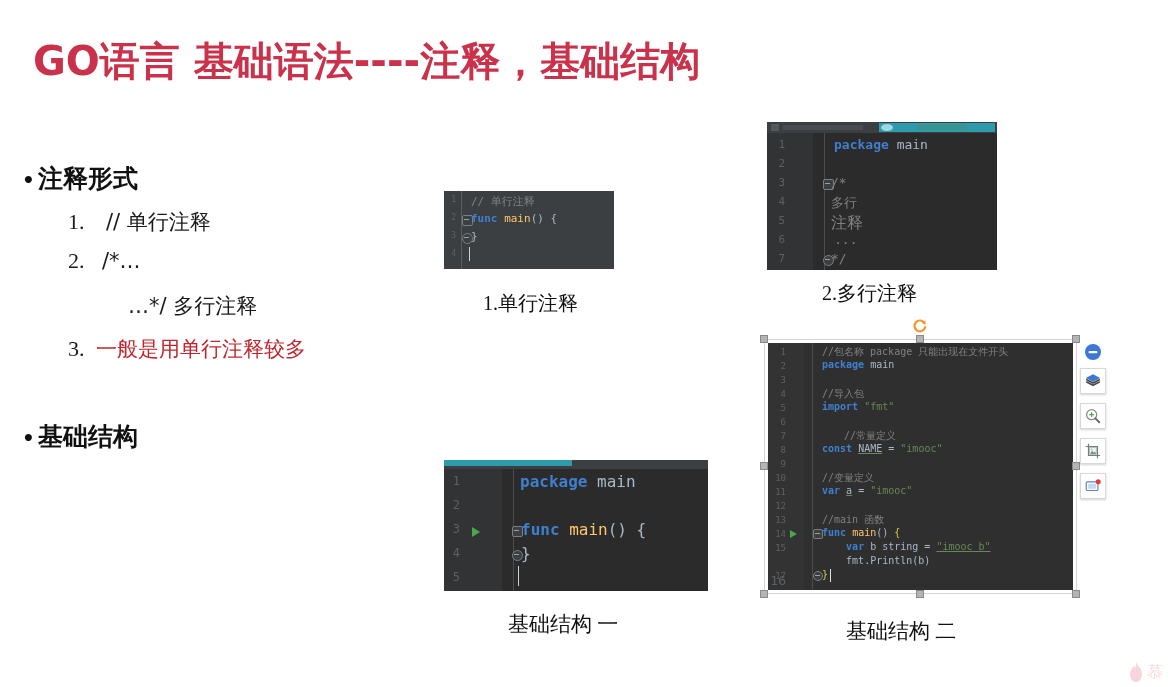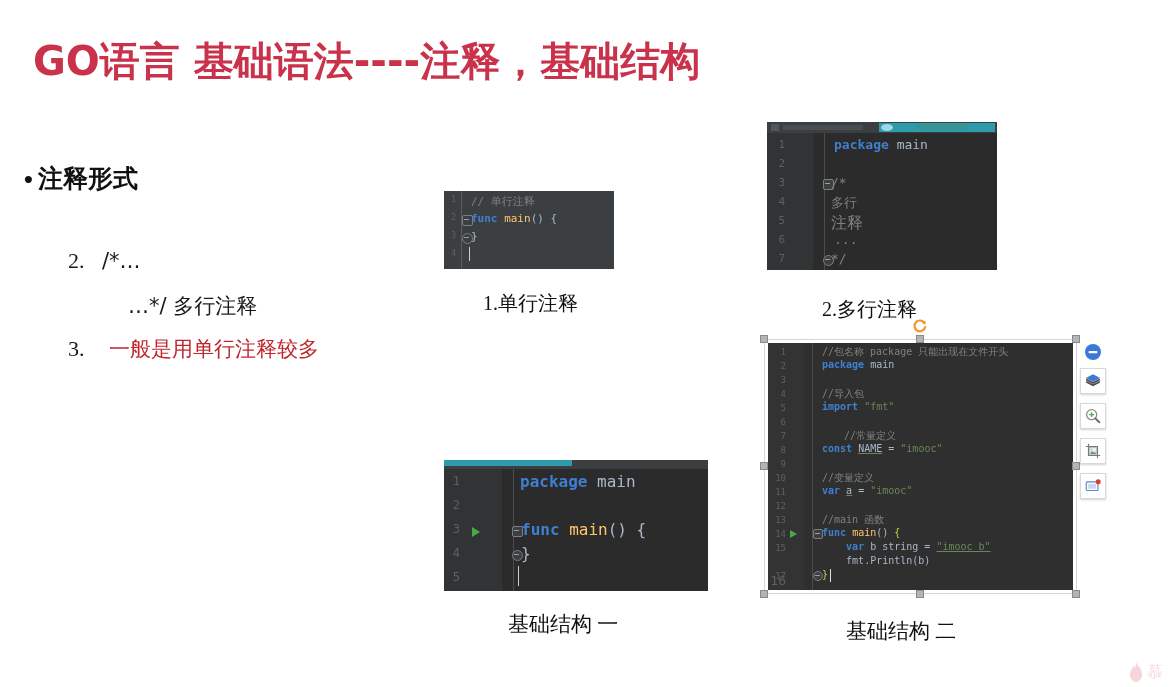--- a/index.html
+++ b/index.html
@@ -82,33 +82,40 @@
 <body>
 
 <div class="slide">
 
   <div class="title">GO语言 基础语法----注释，基础结构</div>
 
   <div class="bullet-head" style="left:22px;top:162px;">
     <span class="bullet-dot">•</span><span>注释形式</span>
   </div>
 
+  <div class="numitem" style="left:68px;top:208px;">
+    <span class="num">1.</span>
+    <span class="txt" style="margin-left:16px;">// 单行注释</span>
+  </div>
   <div class="numitem" style="left:68px;top:248px;">
     <span class="num">2.</span>
     <span class="txt" style="margin-left:12px;">/*…</span>
   </div>
   <div class="numitem" style="left:128px;top:292px;">
     <span class="num"></span>
     <span class="txt">…*/ 多行注释</span>
   </div>
   <div class="numitem red" style="left:68px;top:335px;">
     <span class="num">3.</span>
-    <span class="txt" style="margin-left:19px;">一般是用单行注释较多</span>
-  </div>
-
+    <span class="txt" style="margin-left:6px;">一般是用单行注释较多</span>
+  </div>
+
+  <div class="bullet-head" style="left:22px;top:420px;">
+    <span class="bullet-dot">•</span><span>基础结构</span>
+  </div>
 
   <div class="shot" style="left:444px;top:191px;width:170px;height:78px;background:#3c3f41;">
     <div style="position:absolute;left:0;top:0;right:0;bottom:0;background:#3c3f41;"></div>
     <div class="gutter" style="width:16px;background:#3c3f41;"></div>
     <div class="vline" style="left:17px;top:0;bottom:0;background:#5a5d5f;"></div>
 
     <div class="ln" style="left:0;top:4px;width:12px;font-size:8px;">1</div>
     <div class="ln" style="left:0;top:22px;width:12px;font-size:8px;">2</div>
     <div class="ln" style="left:0;top:40px;width:12px;font-size:8px;">3</div>
     <div class="ln" style="left:0;top:58px;width:12px;font-size:8px;">4</div>
@@ -149,21 +156,21 @@
 
     <div class="fold" style="left:56px;top:57px;"></div>
     <div class="code cmt" style="left:64px;top:53px;font-size:13px;">/*</div>
     <div class="code cmt" style="left:64px;top:72px;font-size:13px;">多行</div>
     <div class="code cmt" style="left:64px;top:91px;font-size:16px;">注释</div>
     <div class="code cmt" style="left:67px;top:110px;font-size:13px;">...</div>
     <div class="fold" style="left:56px;top:133px;border-radius:6px;"></div>
     <div class="code cmt" style="left:64px;top:129px;font-size:13px;">*/</div>
   </div>
 
-  <div class="caption" style="left:822px;top:296px;font-size:20px;">2.多行注释</div>
+  <div class="caption" style="left:822px;top:280px;font-size:20px;">2.多行注释</div>
 
   <div class="shot" style="left:444px;top:460px;width:264px;height:131px;">
     <div style="position:absolute;left:0;top:0;right:0;height:9px;background:#3c3f41;"></div>
     <div style="position:absolute;left:0;top:0;width:128px;height:6px;background:#2d9bab;"></div>
 
     <div class="gutter" style="top:9px;width:58px;"></div>
     <div class="vline" style="left:69px;top:9px;bottom:0;background:#4a4d4f;"></div>
 
     <div class="ln" style="left:4px;top:14px;width:12px;font-size:12px;">1</div>
     <div class="ln" style="left:4px;top:38px;width:12px;font-size:12px;">2</div>

